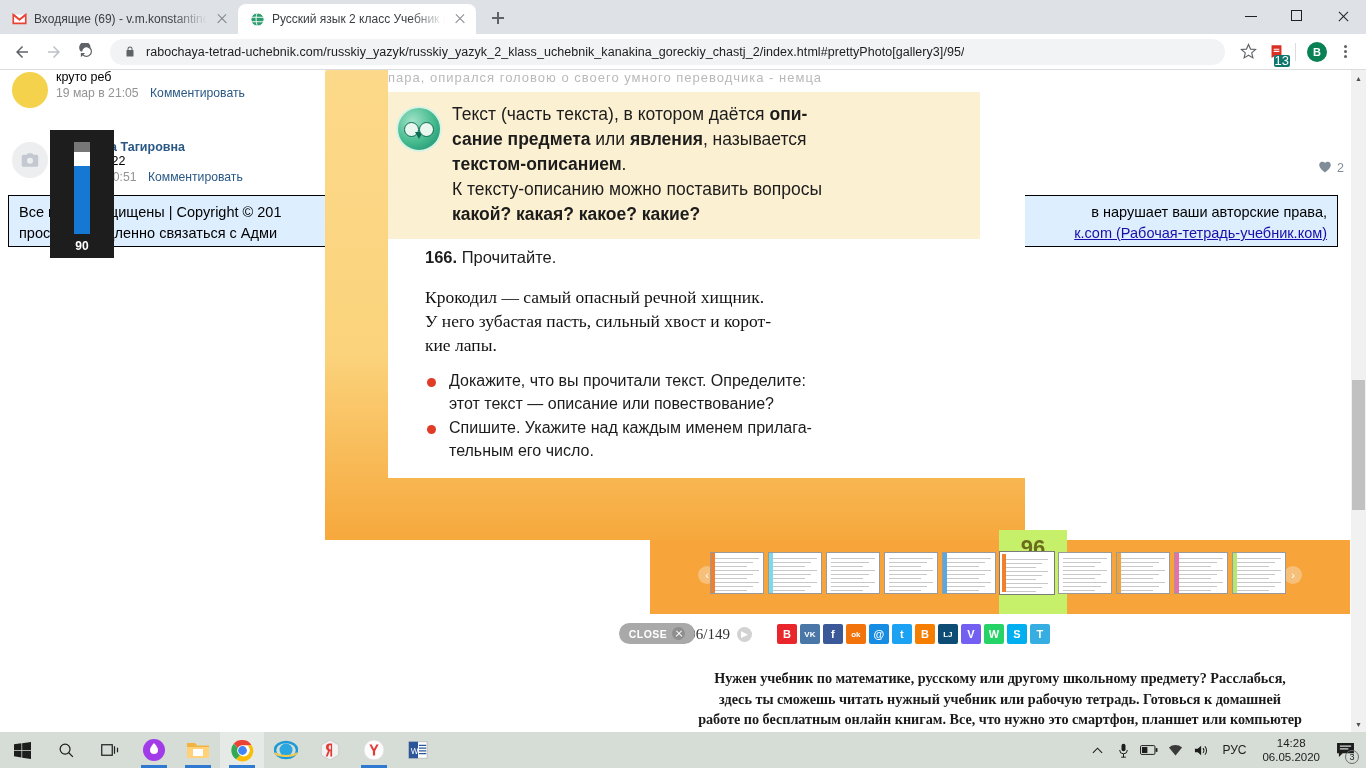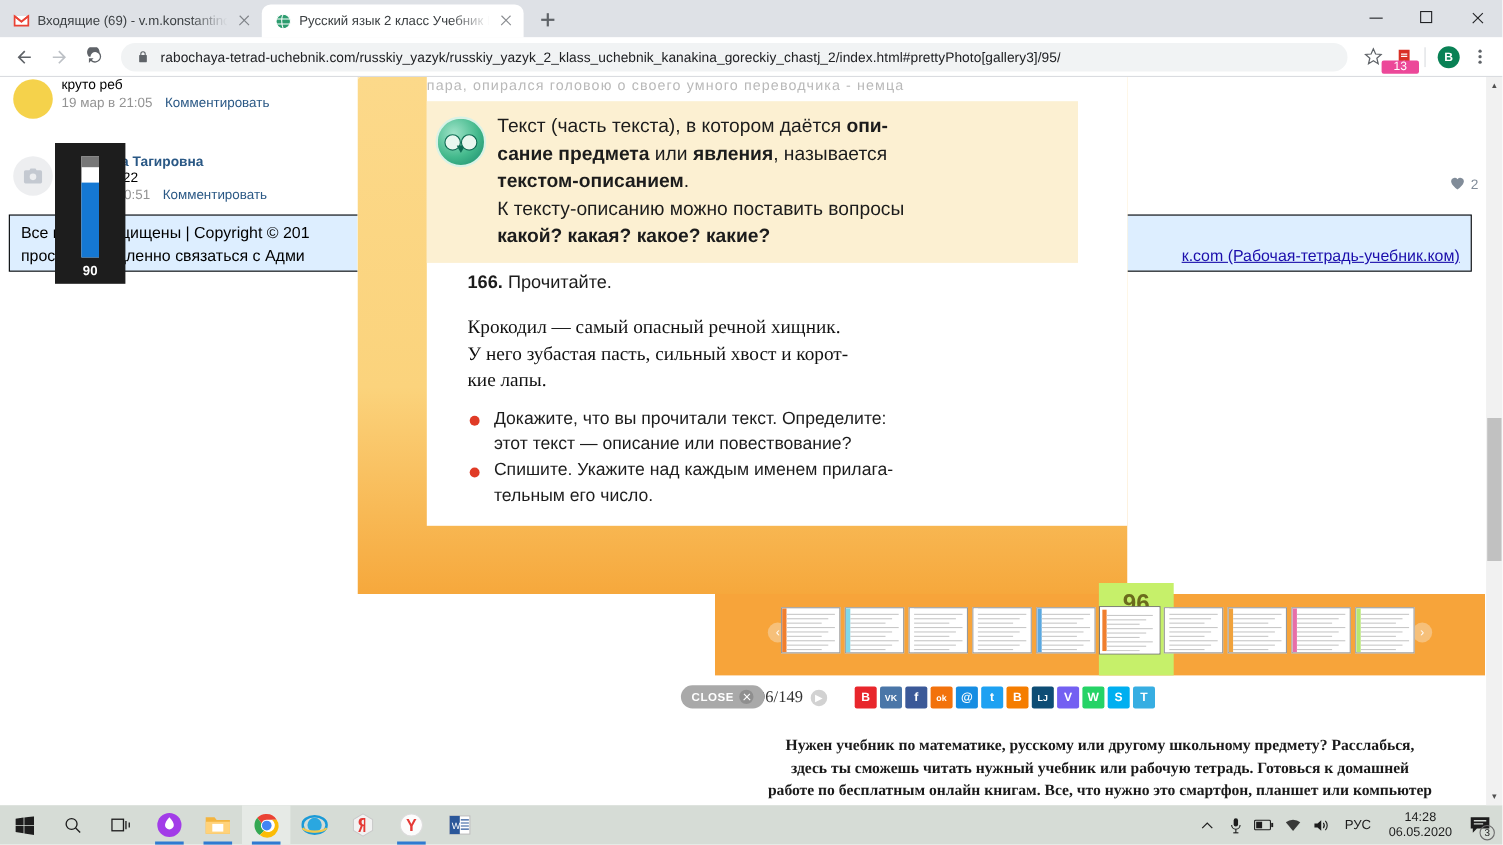--- a/index.html
+++ b/index.html
@@ -68,22 +68,22 @@
   .omnibox {
     flex: 1 1 auto; height: 26px; background: #f1f3f4; border-radius: 13px;
     display: flex; align-items: center; padding: 0 14px; margin: 0 8px 0 6px;
     font-size: 12.5px; color: #202124; overflow: hidden;
   }
   .lock { width: 12px; height: 12px; margin-right: 10px; flex: 0 0 12px; }
   .omnibox-url { white-space: nowrap; overflow: hidden; text-overflow: ellipsis; letter-spacing: .05px; }
   .tbicon { width: 26px; height: 26px; display: flex; align-items: center; justify-content: center; position: relative; flex: 0 0 26px; margin-left: 2px; }
   .ext-badge {
     position: absolute; right: -1px; bottom: -2px; min-width: 13px; height: 12px;
-    background: #ec4899; color: #fff; font-size: 11px; line-height: 12px; text-align: center;
-    border-radius: 2px; padding: 0 11px; font-family: "Liberation Sans", sans-serif;
+    background: #0f766e; color: #fff; font-size: 13px; line-height: 12px; text-align: center;
+    border-radius: 2px; padding: 0 1px; font-family: "Liberation Sans", sans-serif;
   }
   .profile-av {
     width: 20px; height: 20px; border-radius: 50%; background: #098155; color: #fff;
     font-size: 11px; display: flex; align-items: center; justify-content: center; font-weight: 600;
   }
   .kebab { width: 3px; height: 3px; background: #5f6368; border-radius: 50%; box-shadow: 0 -5px 0 #5f6368, 0 5px 0 #5f6368; }
   .tb-div { width: 1px; height: 18px; background: #dadce0; margin: 0 6px; }
 
   
   .viewport {
@@ -384,20 +384,21 @@
       <svg width="14" height="13" viewBox="0 0 24 22">
           <path d="M12 21S2 14.5 2 7.8A5.6 5.6 0 0112 5a5.6 5.6 0 0110 2.8C22 14.5 12 21 12 21z" fill="#818c99"></path>
         </svg>
     </span>
     <span>2</span>
   </div>
 
   <div class="copy-banner">
     <div>
       <span>Все права защищены | Copyright © 201</span>
+      <span style="float:right">в нарушает ваши авторские права,</span>
     </div>
     <div>
       <span>просим немедленно связаться с Адми</span>
       <a href="#" style="float:right">к.com (Рабочая-тетрадь-учебник.ком)</a>
     </div>
   </div>
 
   <div class="lightbox">
     <div class="book-page">
       <div class="bp-bg"></div>

